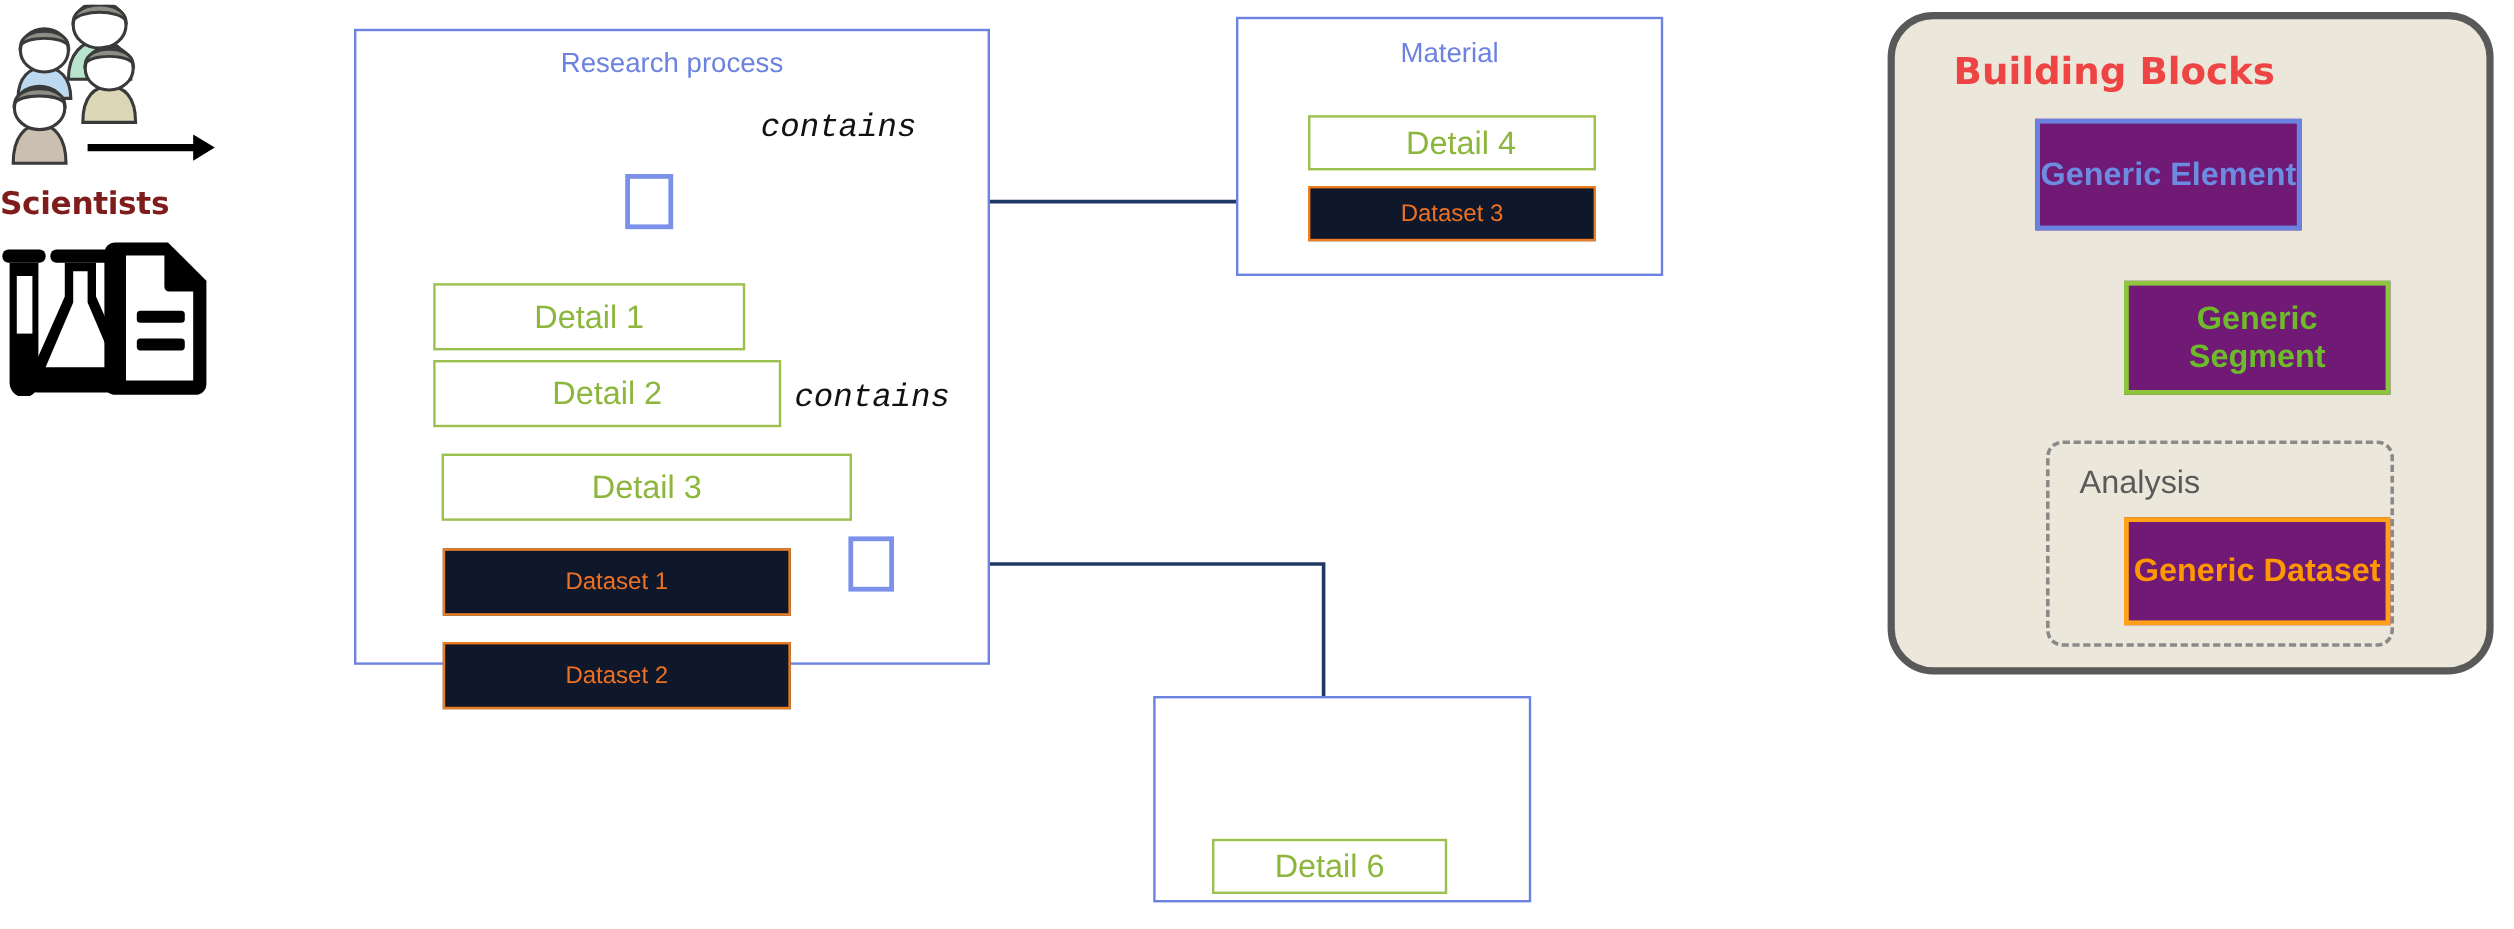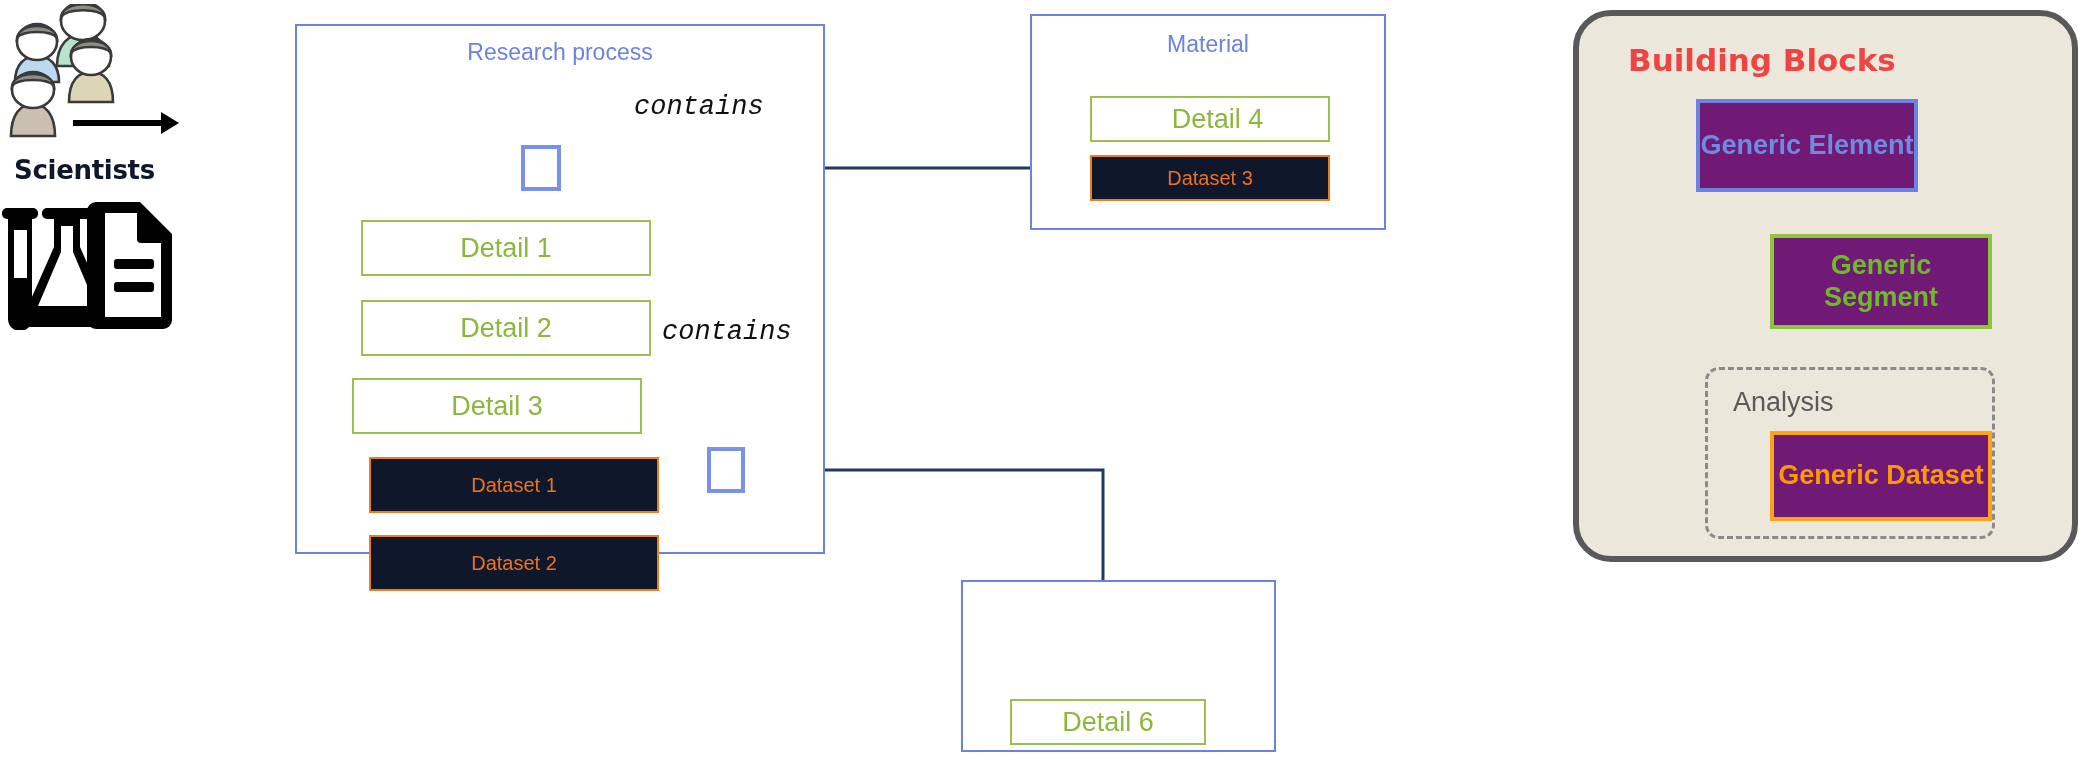--- a/index.html
+++ b/index.html
@@ -16,24 +16,24 @@
     height: 774px;
     background: #ffffff;
     overflow: hidden;
   }
   .abs { position: absolute; }
 
   
   #scientists-group { left: 0px; top: 0px; width: 200px; height: 330px; }
   #people-icon { left: 5px; top: 4px; width: 180px; height: 140px; }
   #scientists-label {
-    left: 14px; top: 155px; width: 190px;
+    left: 0px; top: 155px; width: 190px;
     font-size: 26px;
     font-weight: bold;
-    color: #0f172a;
+    color: #7f1d1d;
     font-family: "DejaVu Sans", sans-serif;
     letter-spacing: -0.3px;
   }
   #lab-icon { left: 0px; top: 200px; width: 190px; height: 130px; }
 
   
   .entity-box {
     border: 2px solid #6b82e0;
     background: #ffffff;
     box-sizing: border-box;
@@ -195,25 +195,25 @@
 
     <polyline class="connector" points="1718,192 1718,478 1862,478"></polyline>
   </svg>
 
   <div class="abs entity-box" style="left:295px; top:24px; width:530px; height:530px;"></div>
 
   <div class="abs entity-title" style="left:295px; top:40px; width:530px;">Research process</div>
 
   <div class="abs anchor-square" style="left:521px; top:145px; width:40px; height:46px;"></div>
 
-  <div class="abs detail-box" style="left:361px; top:220px; width:290px; height:56px;">Detail 1</div>
+  <div class="abs detail-box" style="left:361px; top:236px; width:260px; height:56px;">Detail 1</div>
 
   <div class="abs detail-box" style="left:361px; top:300px; width:290px; height:56px;">Detail 2</div>
 
-  <div class="abs detail-box" style="left:352px; top:378px; width:290px; height:56px;">Detail 3</div>
+  <div class="abs detail-box" style="left:368px; top:378px; width:342px; height:56px;">Detail 3</div>
 
   <div class="abs anchor-square" style="left:707px; top:447px; width:38px; height:46px;"></div>
 
   <div class="abs dataset-box" style="left:369px; top:457px; width:290px; height:56px;">Dataset 1</div>
 
   <div class="abs dataset-box" style="left:369px; top:535px; width:290px; height:56px;">Dataset 2</div>
 
   <div class="abs entity-box" style="left:1030px; top:14px; width:356px; height:216px;"></div>
 
   <div class="abs entity-title" style="left:1030px; top:32px; width:356px;">Material</div>

